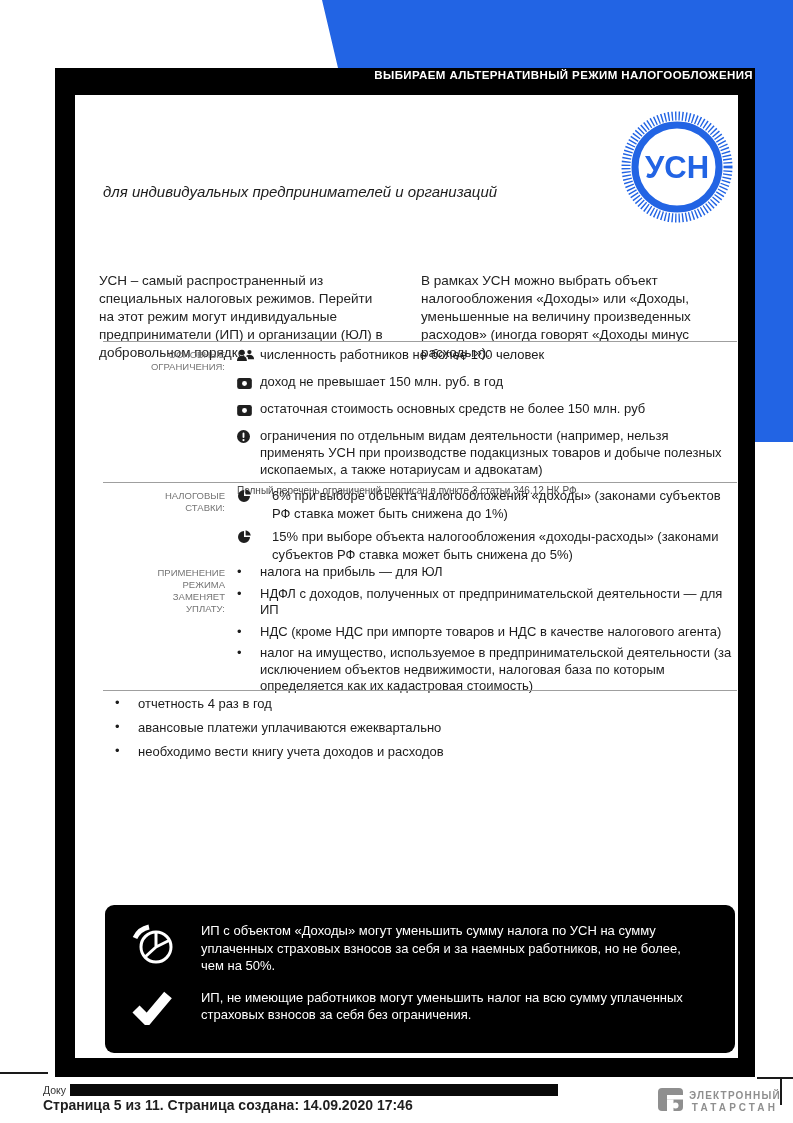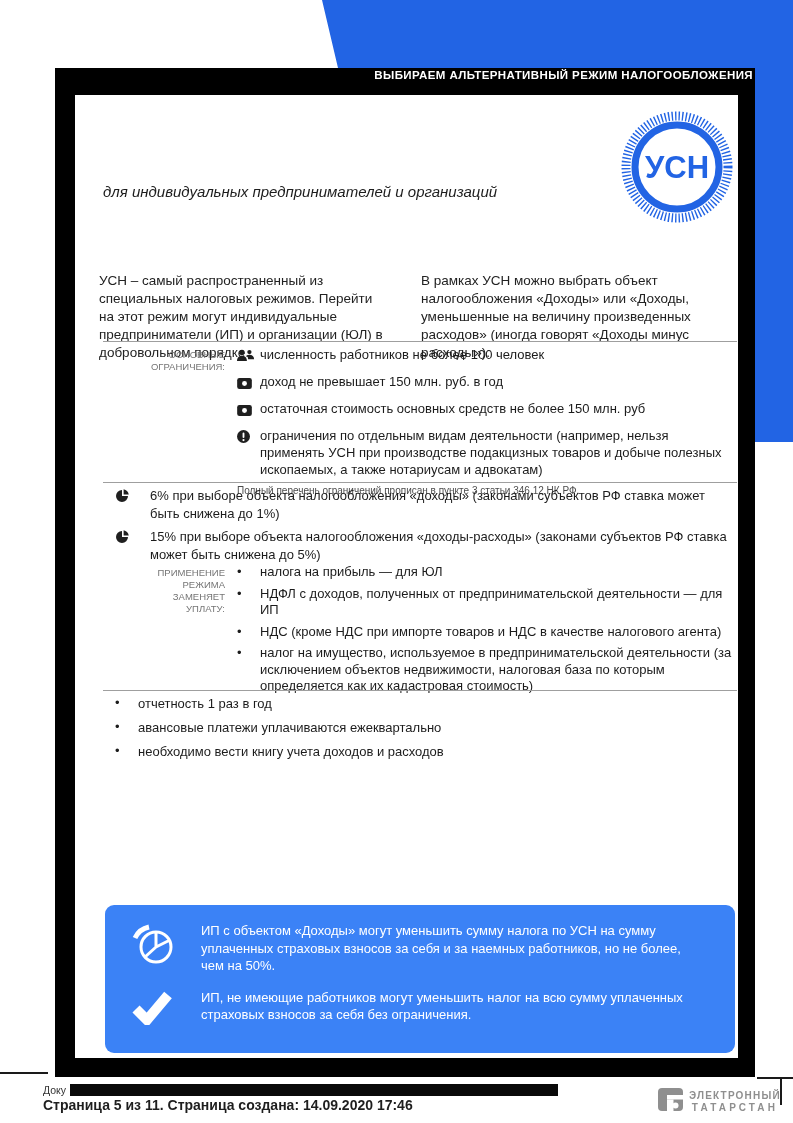--- a/index.html
+++ b/index.html
@@ -41,21 +41,21 @@
   .s2 .item{margin-bottom:6px;gap:12px;}  .s2 .txt{line-height:17.5px;}
   .s3 .item{margin-bottom:5px;}  .s3 .txt{line-height:16.5px;}
   .s4 .item{margin-bottom:7px;}  .s4 .txt{line-height:17px;}
   .ic{flex:none;width:23px;padding-top:2px;}
   .bullet{flex:none;width:23px;font-size:13px;color:#1c1c1c;}
   .txt{font-size:13px;color:#1c1c1c;padding-right:4px;}
   .footnote{margin-top:4px;font-size:10px;color:#4c4c4c;}
   .s1{top:246px;} .s2{top:387px;} .s3{top:465px;} .s4{top:595px;}
 
   
-  .note-box{position:absolute;left:30px;top:810px;width:630px;height:148px;background:#3b82f6;
+  .note-box{position:absolute;left:30px;top:810px;width:630px;height:148px;background:#000000;
             border-radius:9px;color:#fff;}
   .note-row{display:flex;align-items:flex-start;}
   .note-row.first{padding-top:17px;}
   .note-row.second{padding-top:14px;}
   .note-ic{flex:none;width:50px;margin-left:26px;padding-top:2px;}
   .note-txt{width:500px;margin-left:20px;font-size:13px;line-height:17.5px;}
 
   
   .f-line1{position:absolute;left:43px;top:1084px;font-size:10.5px;color:#333;}
   .f-redact{position:absolute;left:70px;top:1084px;width:488px;height:12px;background:#090909;}
@@ -132,20 +132,21 @@
                   <rect x="6" y="2.8" width="2" height="5.8" rx="1" fill="#fff"></rect>
                   <circle cx="7" cy="10.9" r="1.2" fill="#fff"></circle>
                 </svg></span>
             <span class="txt">ограничения по отдельным видам деятельности (например, нельзя применять УСН при производстве подакцизных товаров и добыче полезных ископаемых, а также нотариусам и адвокатам)</span>
           </div>
           <div class="footnote">Полный перечень ограничений прописан в пункте 3 статьи 346.12 НК РФ.</div>
         </div>
       </div>
 
       <div class="section s2 bordered">
+        <div class="sec-label">НАЛОГОВЫЕ СТАВКИ:</div>
         <div class="sec-items">
           <div class="item">
             <span class="ic">
               <svg width="14" height="14" viewBox="0 0 14 14" fill="#1f1f1f">
                 <path d="M7 1 A6 6 0 1 0 13 7 L7 7 Z"></path>
                   <path d="M8.6 0.2 A6.9 6.9 0 0 1 13.8 5.4 L8.6 5.4 Z"></path>
               </svg></span>
             <span class="txt">6% при выборе объекта налогообложения «доходы» (законами субъектов РФ ставка может быть снижена до 1%)</span>
           </div>
           <div class="item">
@@ -178,21 +179,21 @@
             <span class="bullet">•</span>
             <span class="txt">налог на имущество, используемое в предпринимательской деятельности (за исключением объектов недвижимости, налоговая база по которым определяется как их кадастровая стоимость)</span>
           </div>
         </div>
       </div>
 
       <div class="section s4 bordered">
         <div class="sec-items">
           <div class="item">
             <span class="bullet">•</span>
-            <span class="txt">отчетность 1 раз в год</span>
+            <span class="txt">отчетность 4 раз в год</span>
           </div>
           <div class="item">
             <span class="bullet">•</span>
             <span class="txt">авансовые платежи уплачиваются ежеквартально</span>
           </div>
           <div class="item">
             <span class="bullet">•</span>
             <span class="txt">необходимо вести книгу учета доходов и расходов</span>
           </div>
         </div>

